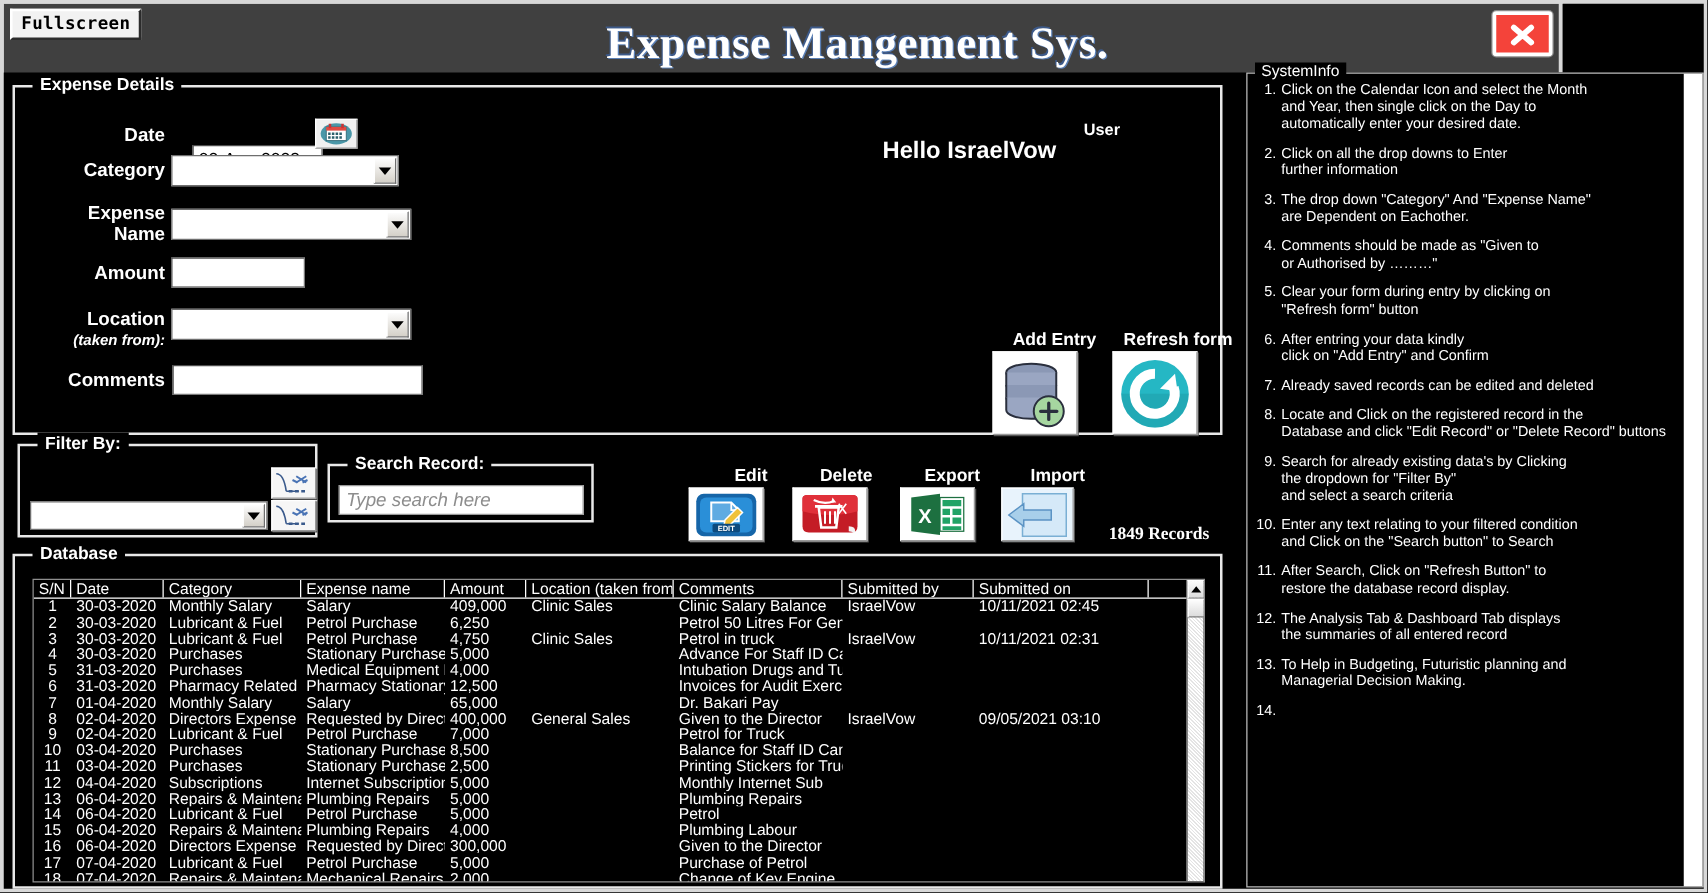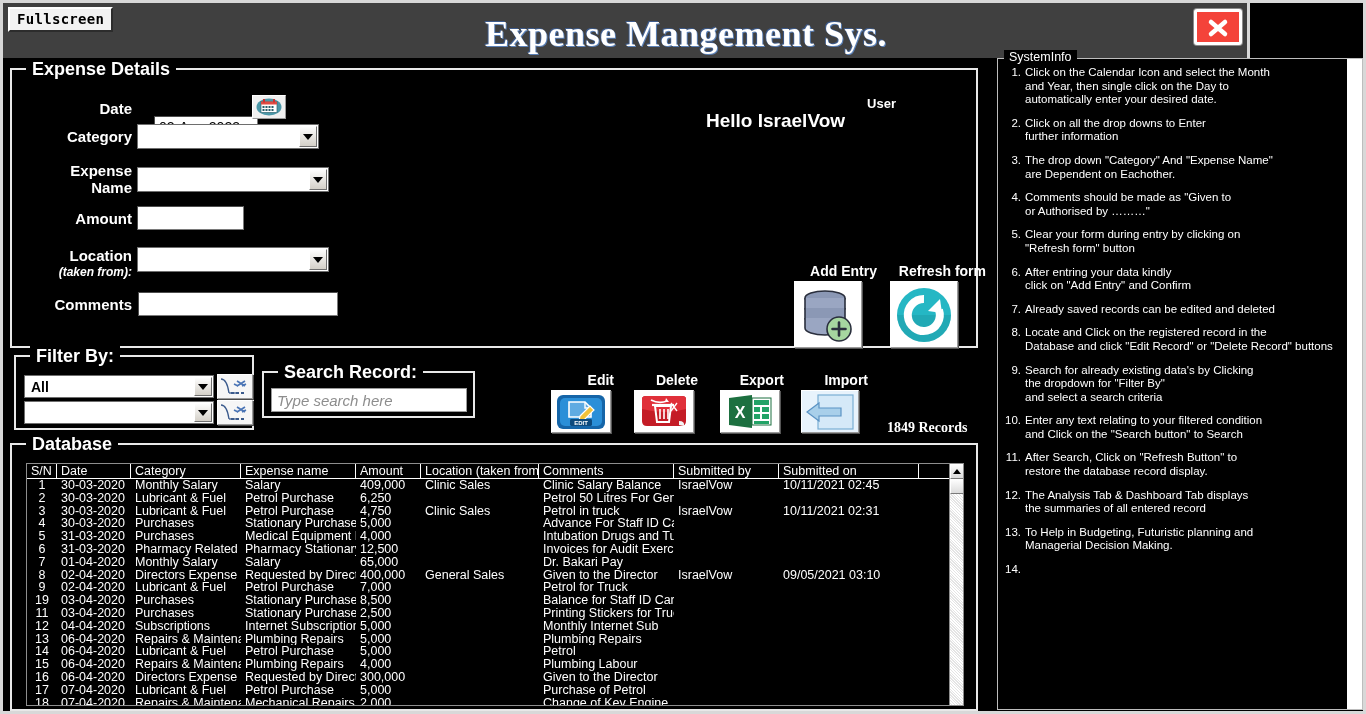--- a/index.html
+++ b/index.html
@@ -63,21 +63,21 @@
   .groupbox {
     position: absolute;
     border: 2px solid #e8e8e8;
     background: #000000;
   }
   .groupbox > .legend {
     position: absolute;
     top: -11px; left: 14px;
     background: #000000;
     padding: 0 6px;
-    font-size: 18px;
+    font-size: 14px;
     font-weight: bold;
     color: #ffffff;
     white-space: nowrap;
   }
 
   
   #expense-details { left: 10px; top: 68px; width: 968px; height: 280px; }
 
   .form-label {
     position: absolute;
@@ -391,26 +391,20 @@
         <circle cx="29" cy="29" r="27" fill="#25b7c4"></circle>
         <path d="M2 29 a27 27 0 0 0 27 27 a27 27 0 0 0 27 -27 z" fill="#1c98a5" opacity="0.45"></path>
         <path d="M29 13 a16 16 0 1 0 15 11" fill="none" stroke="#ffffff" stroke-width="8" stroke-linecap="butt"></path>
         <path d="M45 13 l2 14 l-14 -2 z" fill="#ffffff"></path>
       </svg>
     </div>
   </div>
 
   <div class="groupbox" id="filter-by">
     <div class="legend">Filter By:</div>
-    <div class="combo" style="left:8px; top:18px; width:190px; height:23px;">
-      <span>All</span>
-      <span class="arrowbox">
-          <i class="caret-dn"></i>
-        </span>
-    </div>
     <div class="icon-btn" style="left:201px; top:17px; width:36px; height:25px;">
       <svg width="32" height="21" viewBox="0 0 32 21">
         <path d="M2 3 C7 3 9 10 10 17" stroke="#3a5a8c" stroke-width="1.3" fill="none"></path>
         <path d="M10 17 h10" stroke="#3a5a8c" stroke-width="1.3" fill="none"></path>
         <g stroke="#4a74b5" stroke-width="1.6" fill="none">
           <path d="M18 5 l8 5 M26 5 l-8 5"></path>
           <path d="M15 8 l4 2 M27 8 l-4 2"></path>
         </g>
         <g fill="#3a5a8c">
           <rect x="12" y="16" width="3" height="2"></rect>
@@ -611,21 +605,21 @@
             <div class="gc col-date">02-04-2020</div>
             <div class="gc col-cat">Lubricant &amp; Fuel</div>
             <div class="gc col-exp">Petrol Purchase</div>
             <div class="gc col-amt">7,000</div>
             <div class="gc col-loc"></div>
             <div class="gc col-com">Petrol for Truck</div>
             <div class="gc col-sub"></div>
             <div class="gc col-on"></div>
           </div>
           <div class="grid-row">
-            <div class="gc col-sn num">19</div>
+            <div class="gc col-sn num">10</div>
             <div class="gc col-date">03-04-2020</div>
             <div class="gc col-cat">Purchases</div>
             <div class="gc col-exp">Stationary Purchases</div>
             <div class="gc col-amt">8,500</div>
             <div class="gc col-loc"></div>
             <div class="gc col-com">Balance for Staff ID Cards</div>
             <div class="gc col-sub"></div>
             <div class="gc col-on"></div>
           </div>
           <div class="grid-row">

